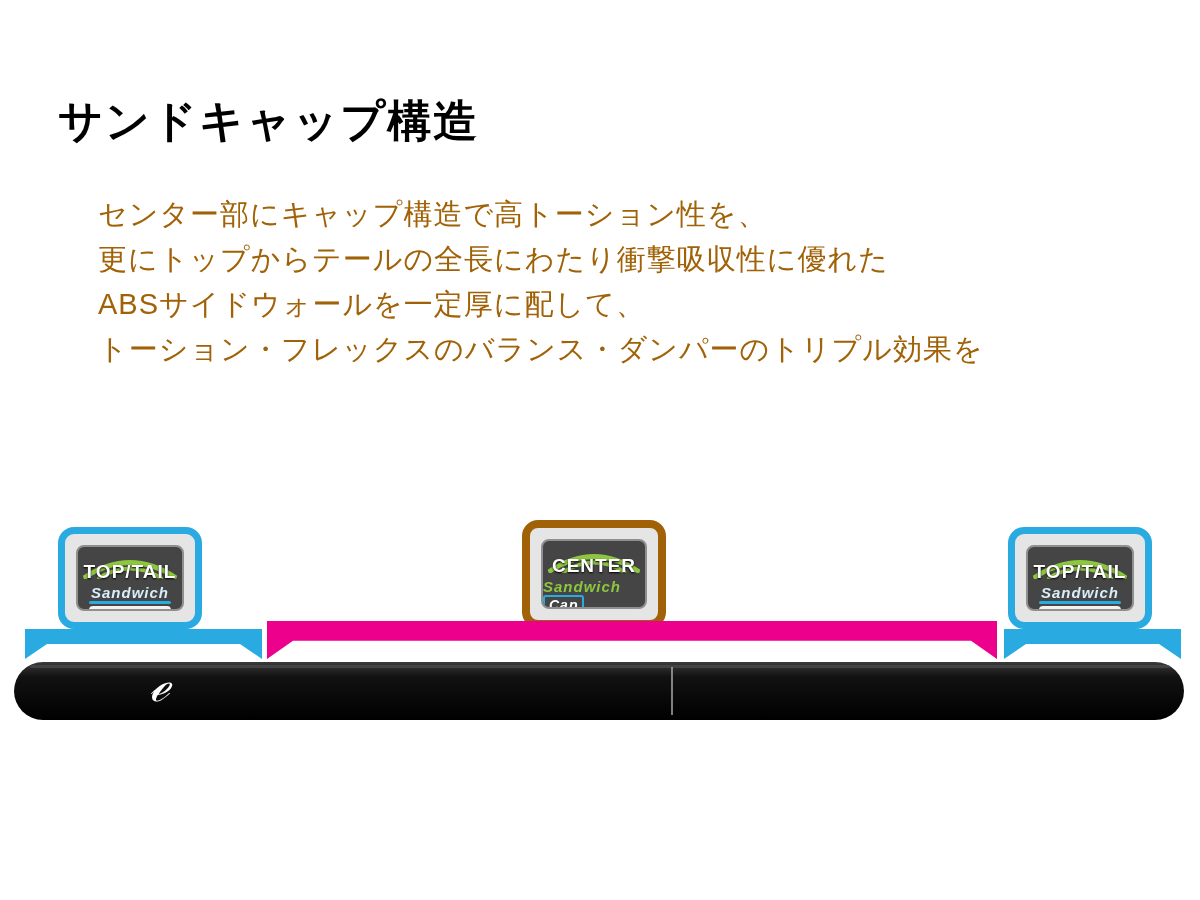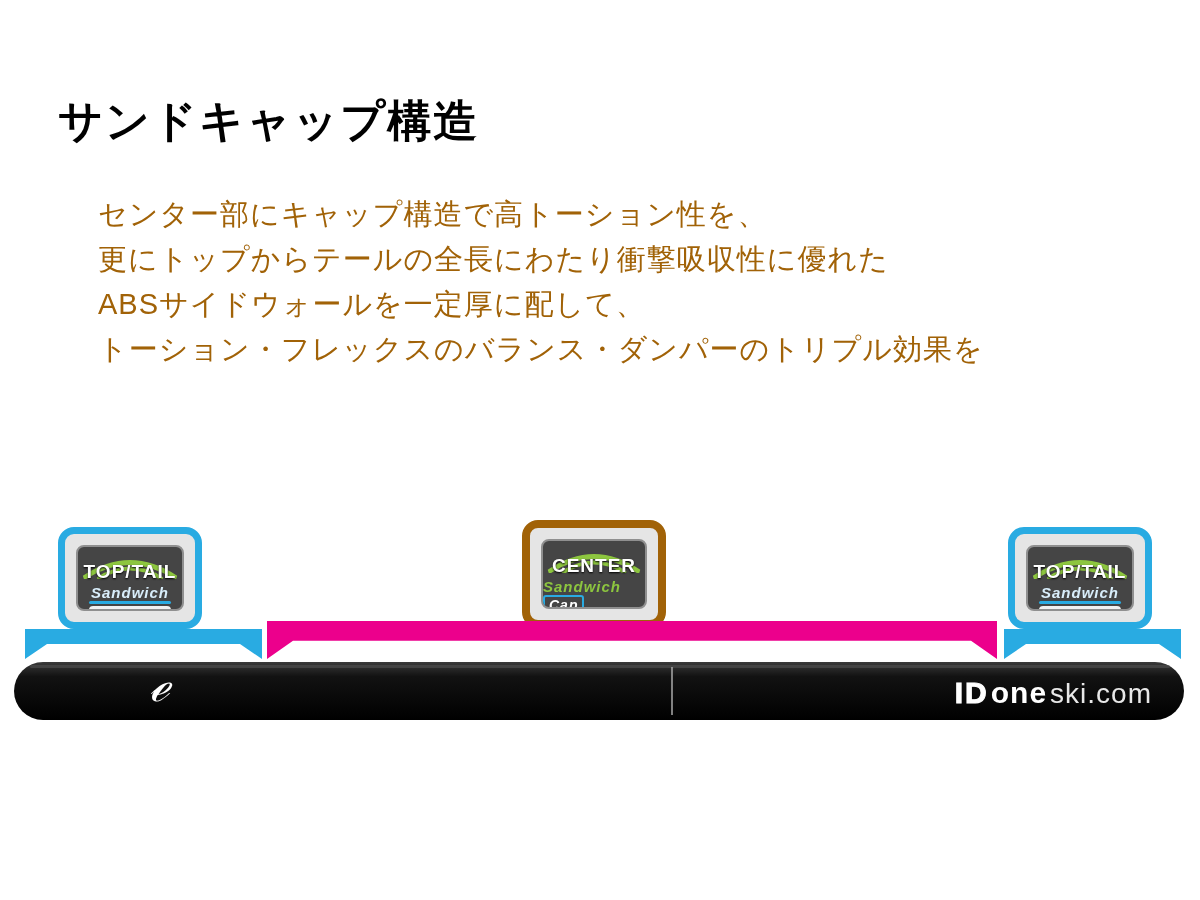--- a/index.html
+++ b/index.html
@@ -156,20 +156,15 @@
           <stop offset="0" stop-color="#3a3a3a"></stop>
           <stop offset="0.25" stop-color="#121212"></stop>
           <stop offset="1" stop-color="#000000"></stop>
         </linearGradient>
       </defs>
       <rect x="14" y="12" width="1170" height="58" rx="29" fill="url(#skiGrad)"></rect>
       <rect x="30" y="15" width="1140" height="3" rx="1.5" fill="#4d4d4d" opacity="0.7"></rect>
     </svg>
     <div class="ski-logo">ℯ</div>
     <div class="center-mark"></div>
-    <div class="brand">
-      <span class="brand-id">ID</span>
-      <span class="brand-one">one</span>
-      <span class="brand-ski">ski.com</span>
-    </div>
   </div>
 
 </div>
 
 </body></html>

